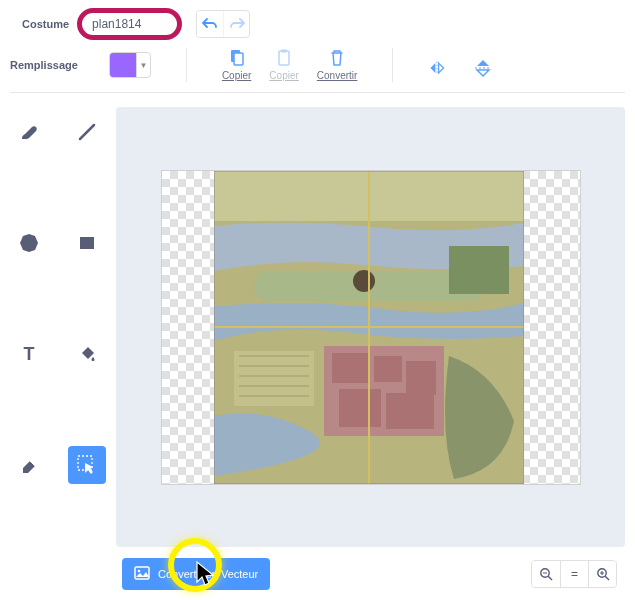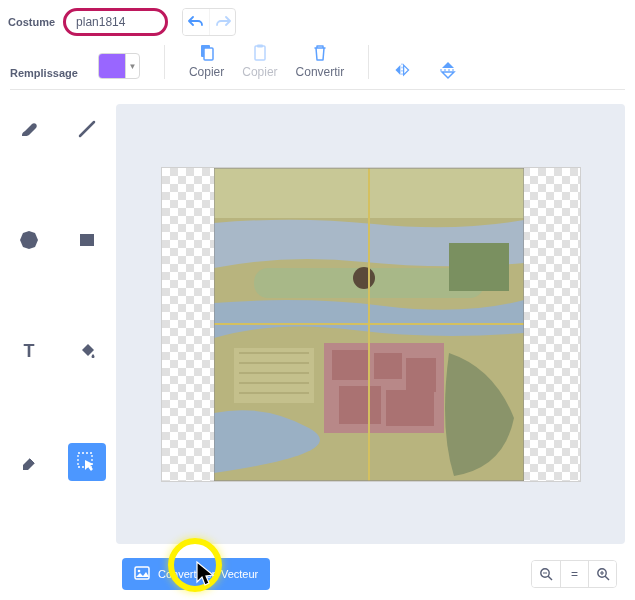--- a/index.html
+++ b/index.html
@@ -1,37 +1,37 @@
 <!DOCTYPE html>
 <html><head>
   <meta charset="utf-8">
   <style>
     * { box-sizing: border-box; margin: 0; padding: 0; font-family: Helvetica, Arial, sans-serif; }
     body { width: 635px; height: 600px; background: #fff; position: relative; font-size: 12px; color: #575e75; }
 
-    .top-row { display: flex; align-items: center; padding: 8px 10px 4px 8px; gap: 8px; }
+    .top-row { display: flex; align-items: center; padding: 8px 10px 4px 22px; gap: 8px; }
     .label-costume { font-weight: 700; font-size: 11px; }
-    .name-input { border: 3px solid #be185d; border-radius: 16px; padding: 4px 10px; font-size: 12px; width: 105px; outline: none; color: #575e75; }
+    .name-input { border: 5px solid #be185d; border-radius: 16px; padding: 4px 10px; font-size: 12px; width: 105px; outline: none; color: #575e75; }
     .undo-redo { display: flex; border: 1px solid #e0e0e0; border-radius: 4px; overflow: hidden; margin-left: 6px; }
     .ur-btn { width: 26px; height: 26px; display: flex; align-items: center; justify-content: center; background: #fff; cursor: pointer; color: #4c97ff; }
     .ur-btn + .ur-btn { border-left: 1px solid #e0e0e0; }
 
-    .second-row { display: flex; align-items: flex-end; padding: 4px 10px 10px 10px; gap: 20px; }
+    .second-row { display: flex; align-items: center; padding: 4px 10px 10px 10px; gap: 31px; }
     .label-fill { font-weight: 700; font-size: 11px; }
     .fill-swatch { display: flex; border: 1px solid #d9d9d9; border-radius: 4px; overflow: hidden; align-items: center; }
     .swatch-color { width: 26px; height: 24px; }
     .swatch-caret { width: 14px; height: 24px; display: flex; align-items: center; justify-content: center; border-left: 1px solid #d9d9d9; font-size: 8px; color: #888; }
 
     .vsep { width: 1px; height: 34px; background: #e6e6e6; margin: 0 4px; }
 
     .action-grp { display: flex; gap: 18px; }
     .act-btn { display: flex; flex-direction: column; align-items: center; gap: 3px; cursor: pointer; opacity: 0.9; }
     .act-btn.disabled { opacity: 0.4; cursor: default; }
     .act-icon { width: 18px; height: 18px; display: flex; align-items: center; justify-content: center; color: #4c97ff; }
-    .act-label { font-size: 12px; color: #575e75; }
+    .act-label { font-size: 10px; color: #575e75; text-decoration: underline; }
 
     .flip-grp { display: flex; gap: 28px; }
 
     .hr-line { height: 1px; background: #e6e6e6; width: calc(100% - 20px); margin: 0 auto; }
 
     .work-area { display: flex; padding: 14px 10px 10px 10px; gap: 10px; }
     .tool-palette { display: grid; grid-template-columns: 38px 38px; gap: 10px 20px; padding-top: 6px; }
     .tool { width: 38px; height: 38px; display: flex; align-items: center; justify-content: center; border-radius: 4px; cursor: pointer; color: #575e75; }
     .tool.selected { background: #4c97ff; color: #fff; }
 

